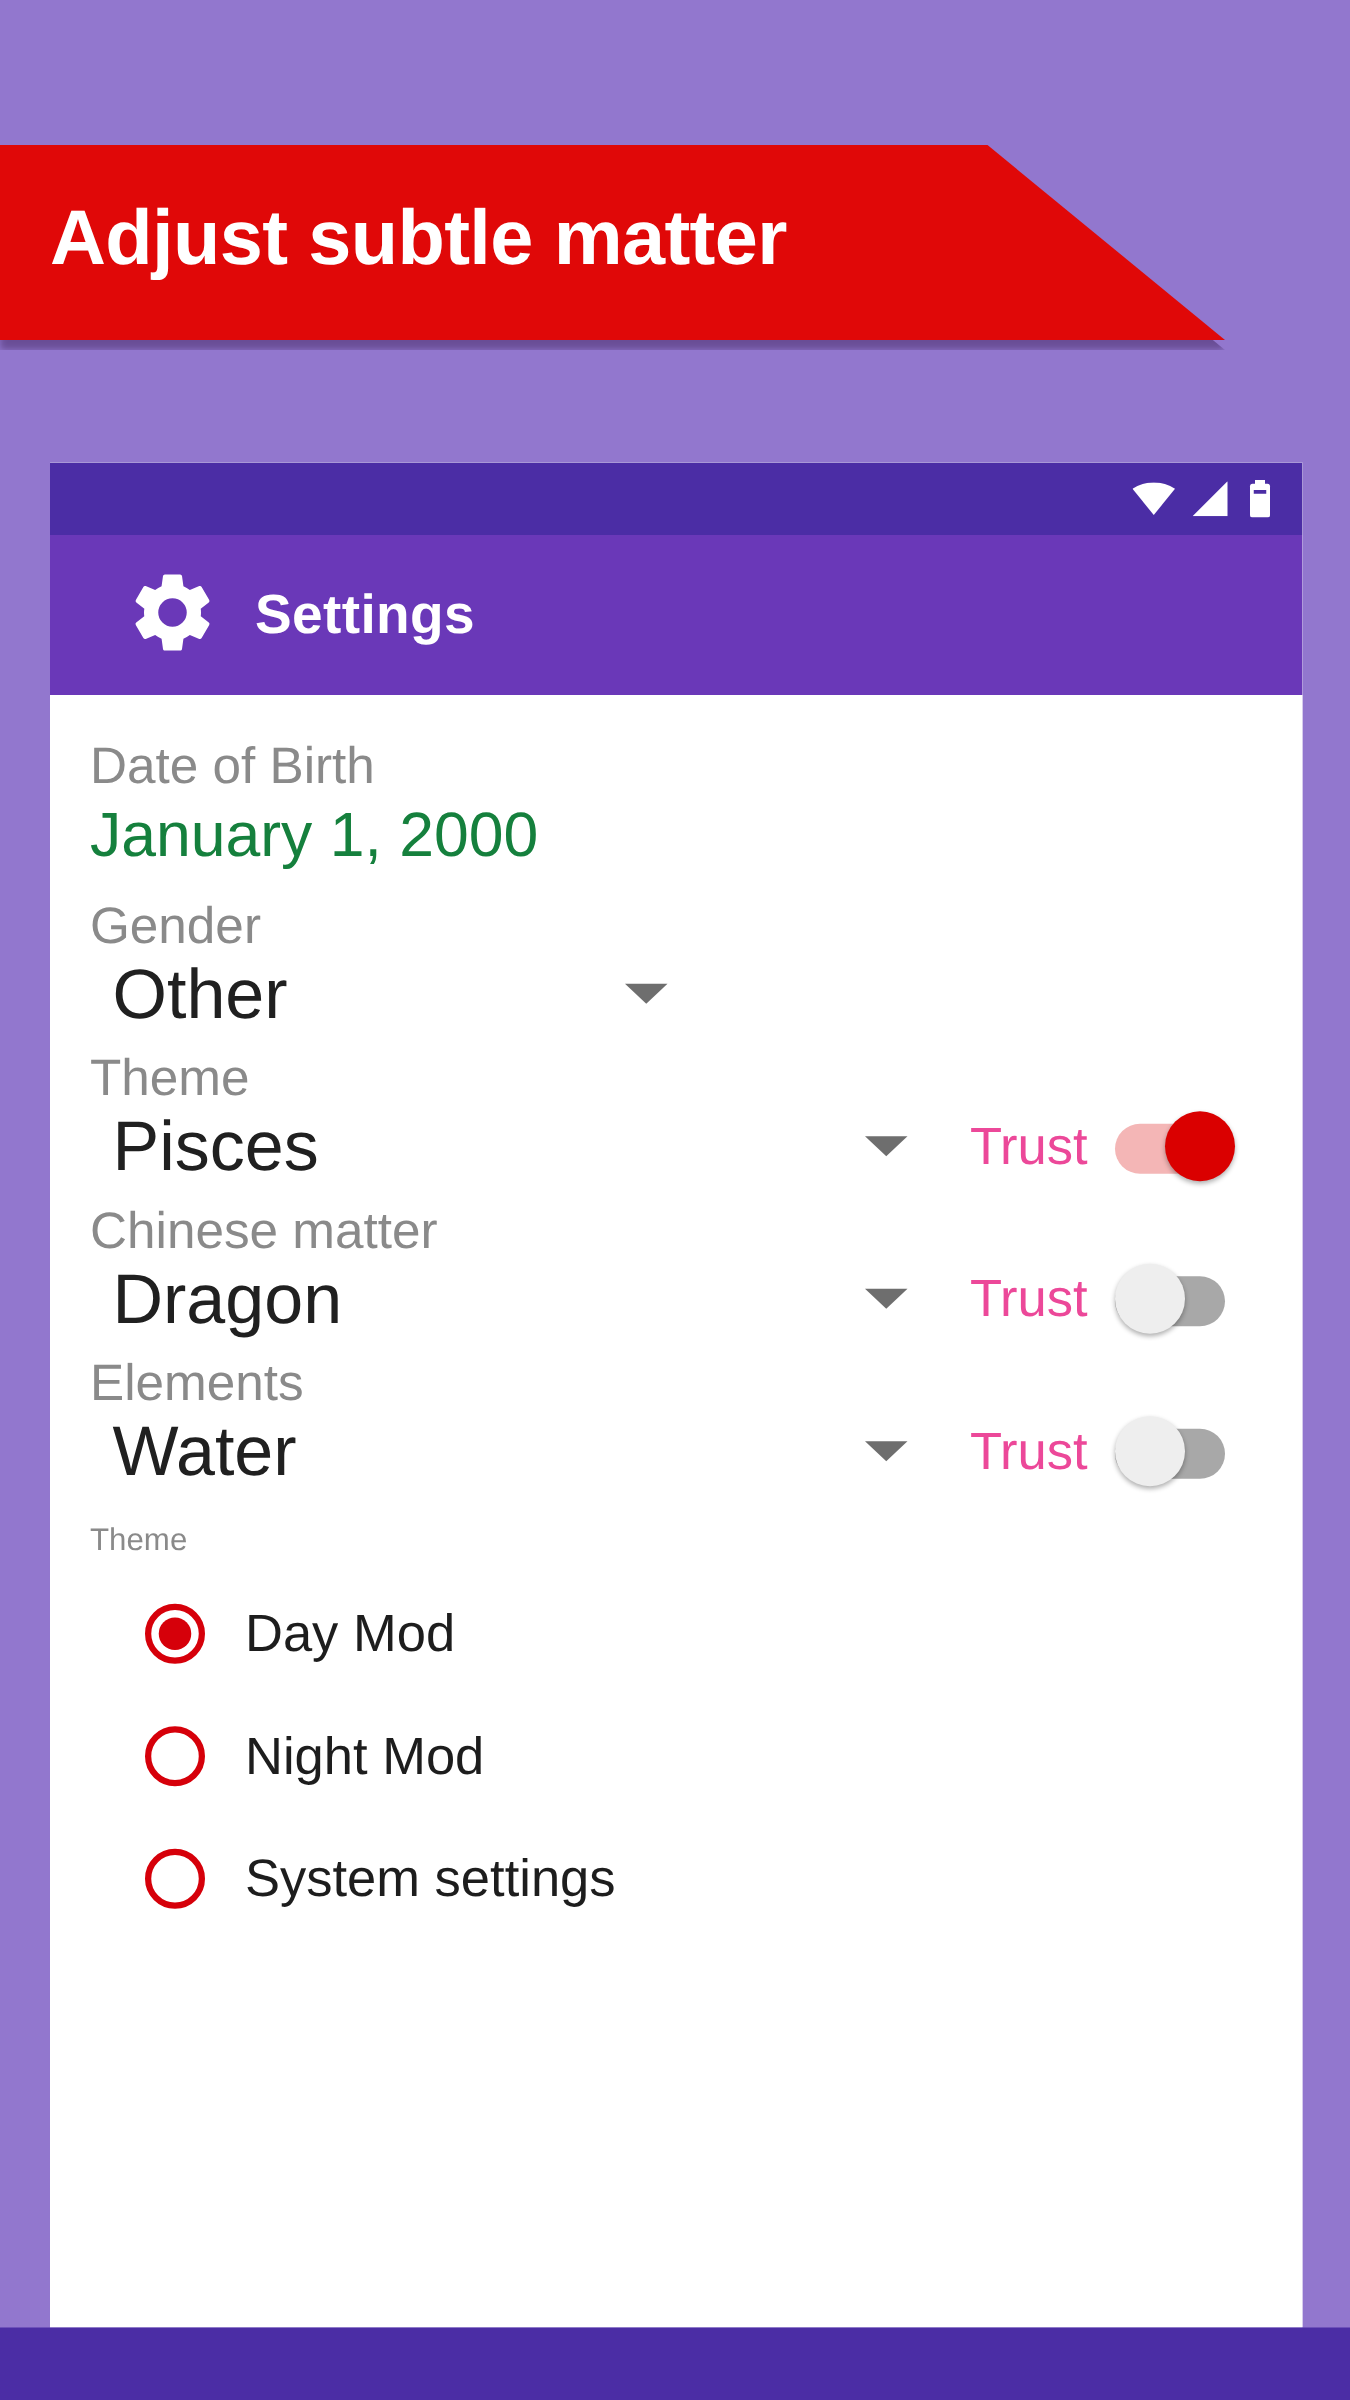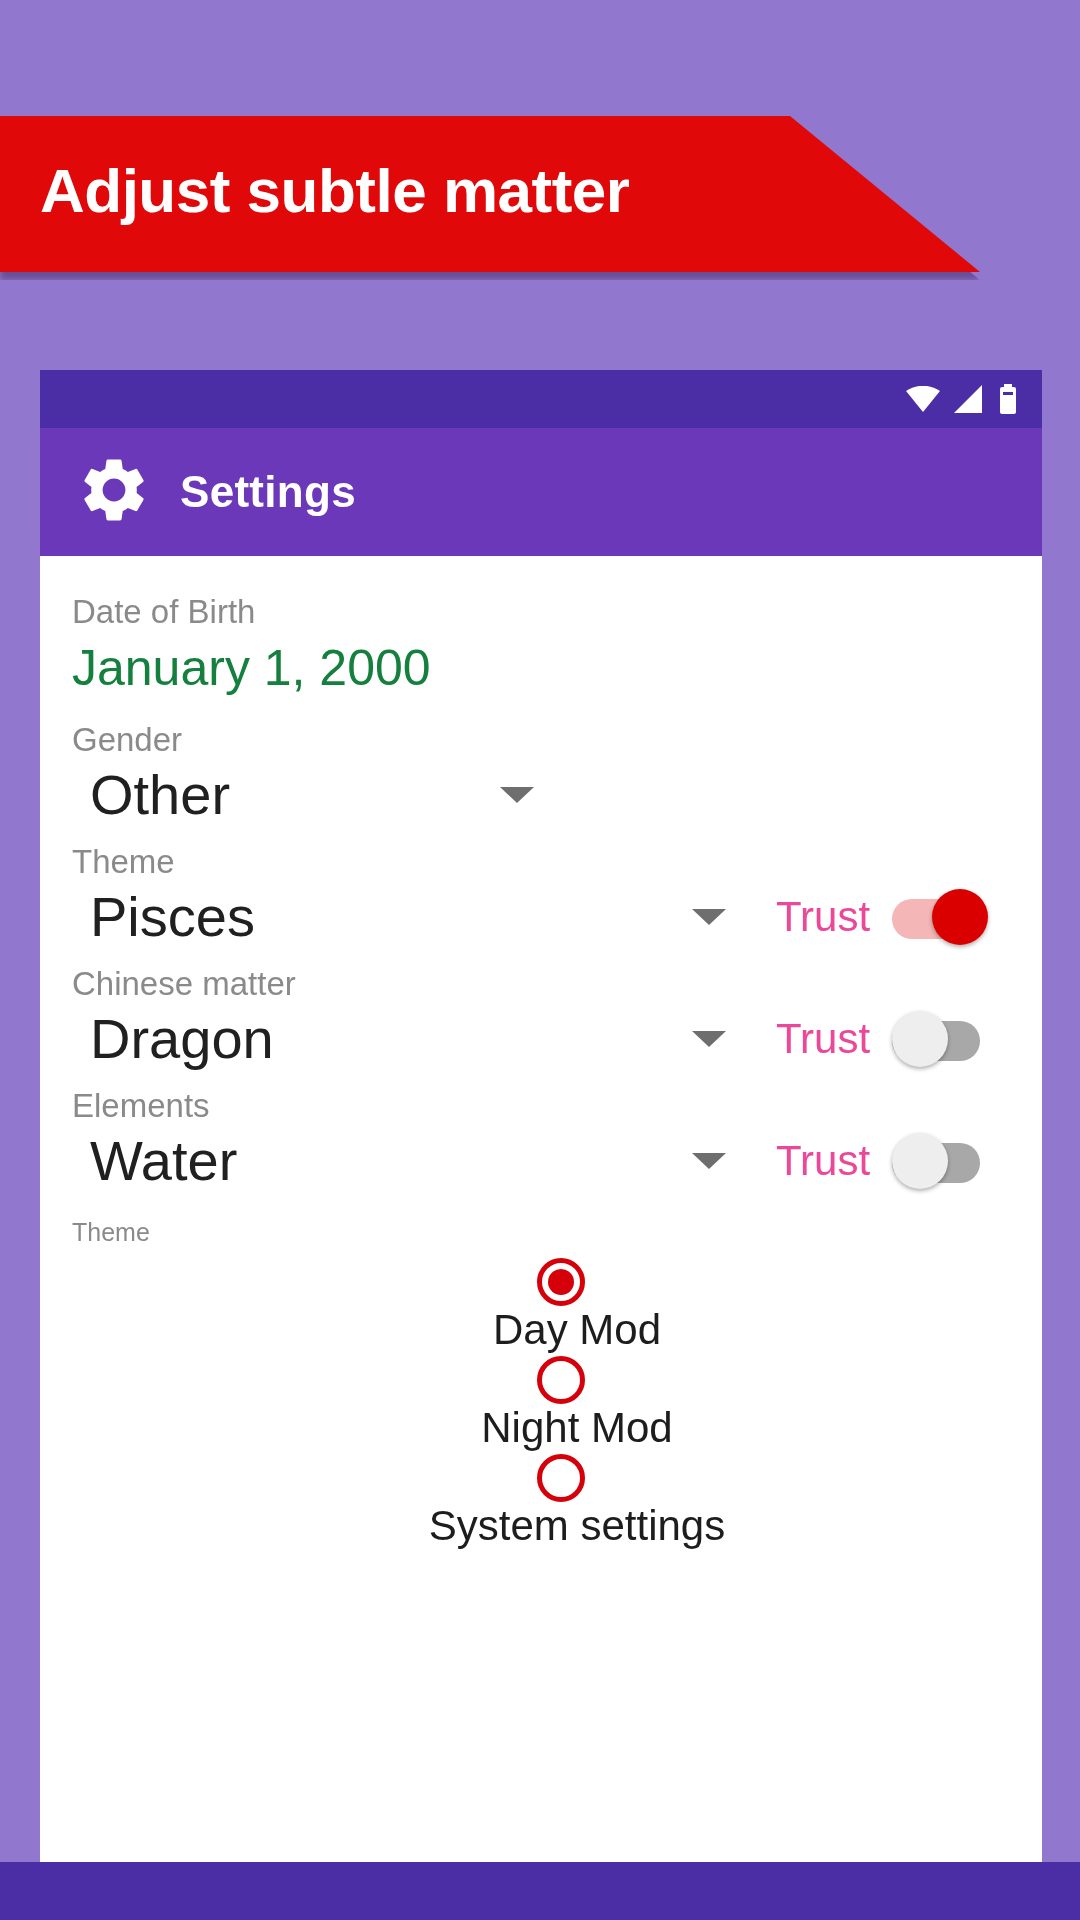--- a/index.html
+++ b/index.html
@@ -83,42 +83,42 @@
     display: flex;
     align-items: center;
   }
 
   
   #app-bar {
     height: 128px;
     background: #6a38b8;
     display: flex;
     align-items: center;
-    padding-left: 36px;
+    padding-left: 60px;
     box-sizing: border-box;
   }
   #app-bar-title {
     color: #ffffff;
     font-size: 44px;
     font-weight: bold;
     margin-left: 28px;
     letter-spacing: 0.3px;
   }
 
   
   #content {
     padding: 34px 36px 0 32px;
     box-sizing: border-box;
     background: #ffffff;
     height: calc(100% - 186px);
   }
 
   .field-label {
     color: #8a8a8a;
-    font-size: 33px;
+    font-size: 41px;
     line-height: 44px;
     margin-bottom: 2px;
   }
   .field-value-big {
     color: #15803d;
     font-size: 50px;
     line-height: 64px;
     margin-bottom: 18px;
   }
 
@@ -196,21 +196,20 @@
     color: #8a8a8a;
     font-size: 25px;
     line-height: 52px;
     margin-top: 8px;
   }
   .radio-row {
     display: flex;
     align-items: center;
     height: 98px;
     padding-left: 44px;
-    flex-direction: column;
   }
   .radio {
     width: 48px;
     height: 48px;
     border-radius: 50%;
     border: 5px solid #d6000a;
     box-sizing: border-box;
     display: flex;
     align-items: center;
     justify-content: center;

